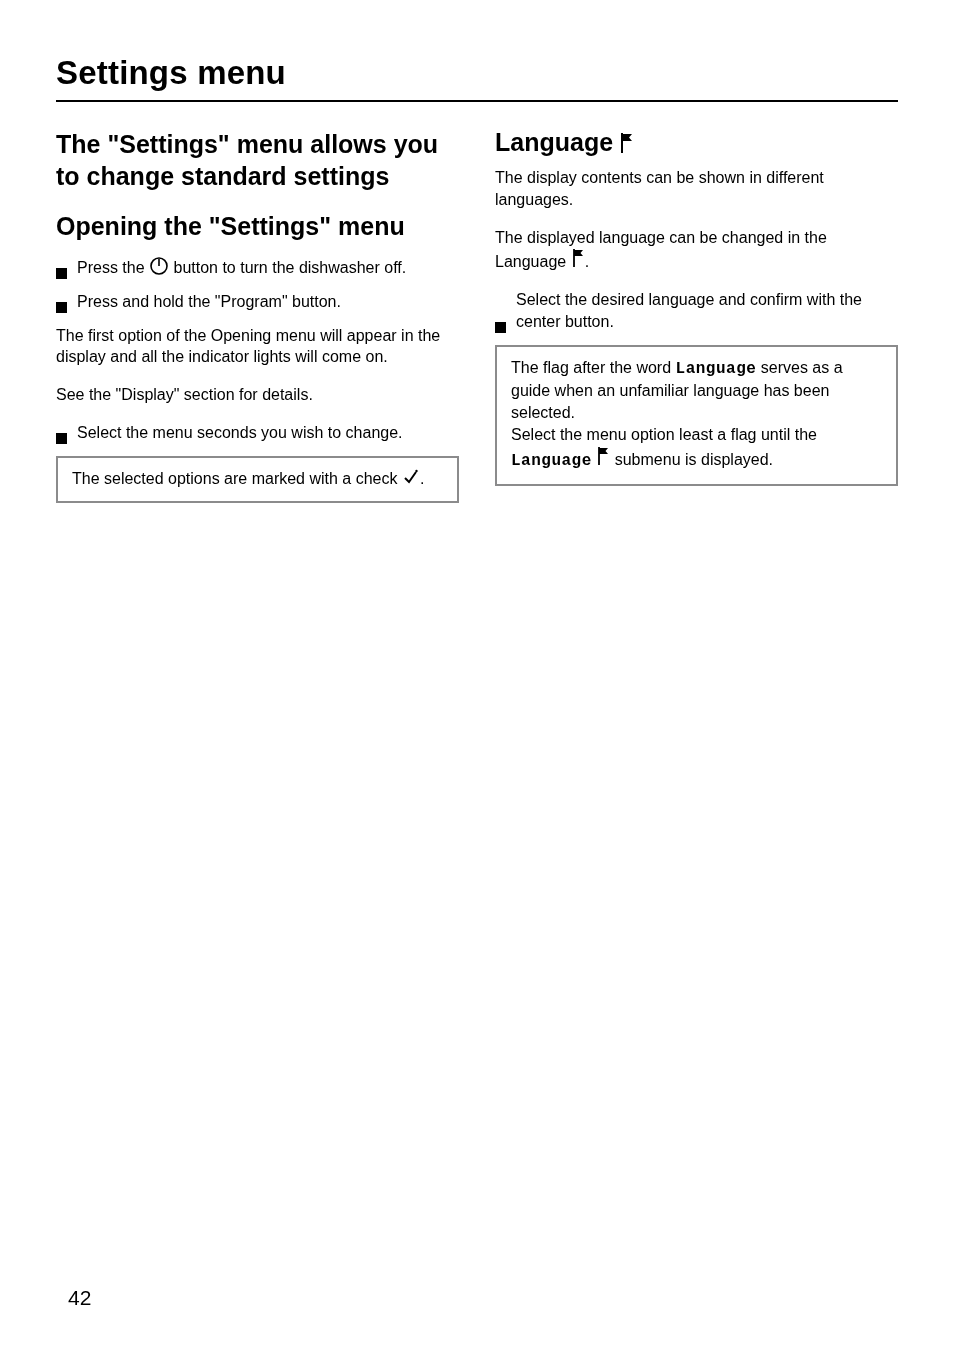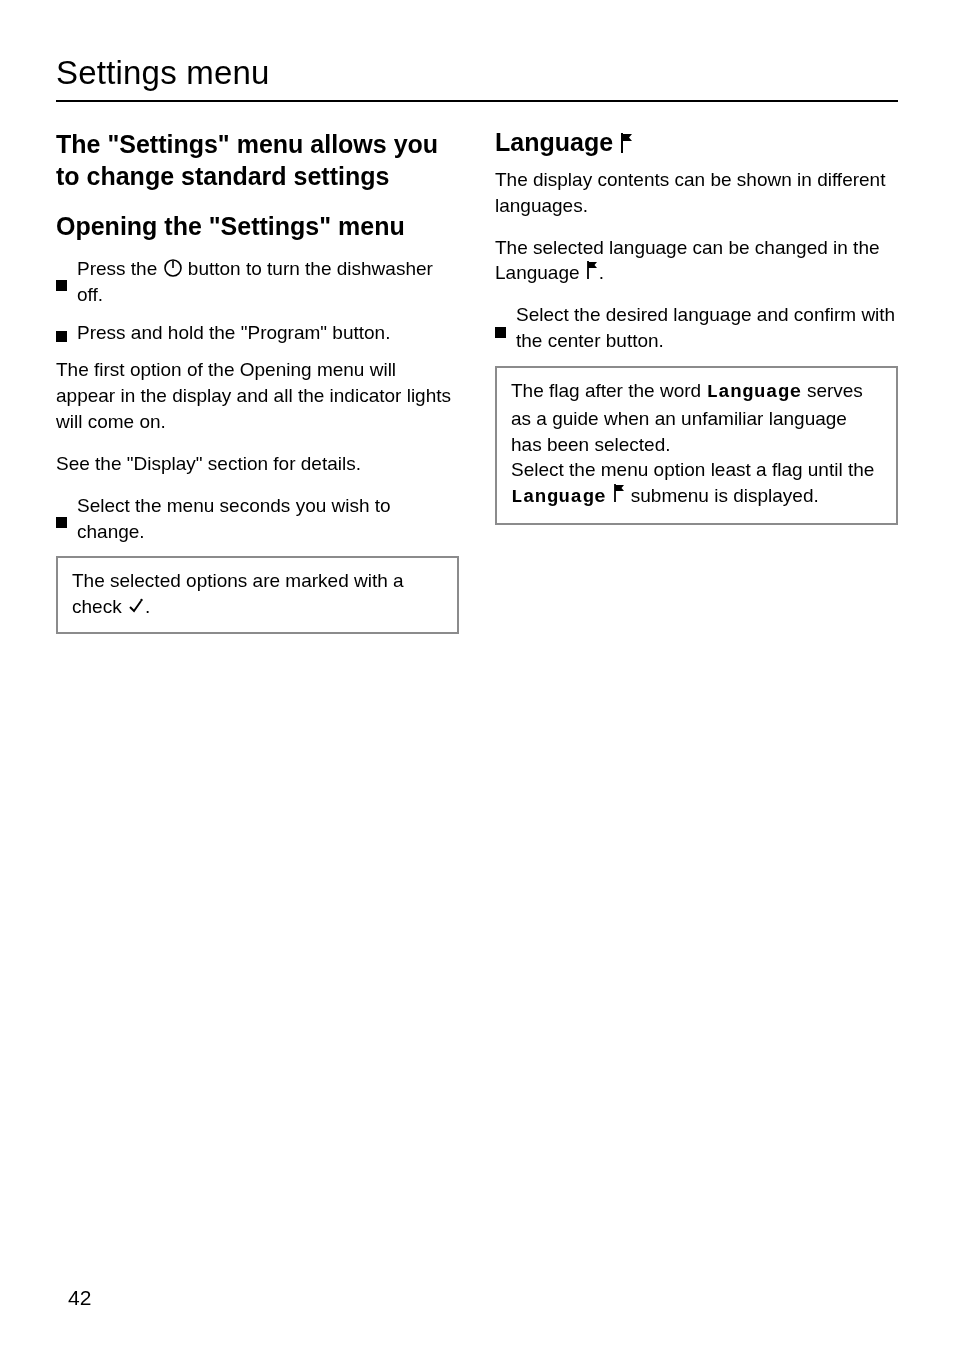--- a/index.html
+++ b/index.html
@@ -1,28 +1,28 @@
 <!DOCTYPE html>
 <html><head>
 <meta charset="utf-8">
 <style>
   * { box-sizing: border-box; margin: 0; padding: 0; }
   html, body { width: 954px; height: 1352px; background: #fff; font-family: Helvetica, Arial, sans-serif; color: #000; }
   .page { position: relative; width: 954px; height: 1352px; padding: 54px 56px 40px 56px; }
-  .title { font-size: 33px; font-weight: normal; letter-spacing: 0.2px; margin-bottom: 8px; }
+  .title { font-size: 33px; font-weight: bold; letter-spacing: 0.2px; margin-bottom: 8px; }
   .rule { border: none; border-top: 2.5px solid #000; margin-bottom: 26px; }
   .cols { display: flex; gap: 36px; }
   .col { width: 404px; }
   .h-sub { font-size: 25px; font-weight: bold; line-height: 1.28; margin-bottom: 18px; }
   .h-sec { font-size: 25px; font-weight: bold; line-height: 1.28; margin-bottom: 14px; }
   .h-lang { font-size: 25px; font-weight: bold; margin-bottom: 10px; display: flex; align-items: center; gap: 6px; }
-  .body, .bullet-text, .note-box, .para { font-size: 19px; line-height: 1.36; }
+  .body, .bullet-text, .note-box, .para { font-size: 16px; line-height: 1.36; }
   .para { margin-bottom: 16px; }
   ul.bullets { list-style: none; margin-bottom: 12px; }
-  ul.bullets li { display: flex; align-items: center; margin-bottom: 12px; }
+  ul.bullets li { display: flex; align-items: flex-end; margin-bottom: 12px; }
   .bullet-sq { width: 11px; height: 11px; background: #000; flex: 0 0 11px; margin-top: 8px; margin-right: 10px; }
   .bullet-text { flex: 1; }
   .note-box { border: 2px solid #8b8b8c; padding: 10px 14px 12px 14px; margin-top: 0; }
   .power-icon { display: inline-flex; vertical-align: -3px; }
   .flag-icon { display: inline-flex; vertical-align: -1px; }
   .check-icon { display: inline-flex; vertical-align: -2px; }
   .lcd { font-family: "Courier New", monospace; font-weight: bold; letter-spacing: 0.5px; }
   .page-num { position: absolute; left: 56px; bottom: 42px; font-size: 21px; margin-left: 12px; }
   svg { display: block; }
 </style>
@@ -85,21 +85,21 @@
             <svg width="16" height="22" viewBox="0 0 16 22">
               <line x1="3" y1="1" x2="3" y2="21" stroke="#000" stroke-width="2"></line>
               <path d="M3 2 L13 2 L10 5.5 L13 9 L3 9 Z" fill="#000"></path>
             </svg>
           </span>
       </div>
 
       <div class="para">The display contents can be shown in different languages.</div>
 
       <div class="para">
-        <span>The selected language can be changed in the Language </span><span class="flag-icon">
+        <span>The displayed language can be changed in the Language </span><span class="flag-icon">
             <svg width="14" height="20" viewBox="0 0 14 20">
               <line x1="3" y1="1" x2="3" y2="19" stroke="#000" stroke-width="1.8"></line>
               <path d="M3 2 L12 2 L9.5 5 L12 8 L3 8 Z" fill="#000"></path>
             </svg>
           </span><span>.</span>
       </div>
 
       <ul class="bullets">
         <li>
           <span class="bullet-sq"></span>

